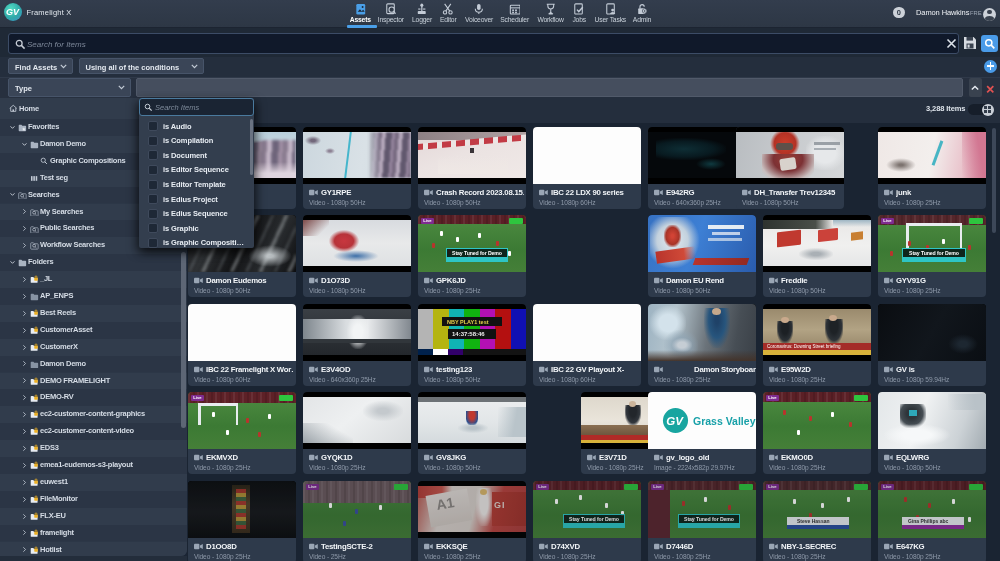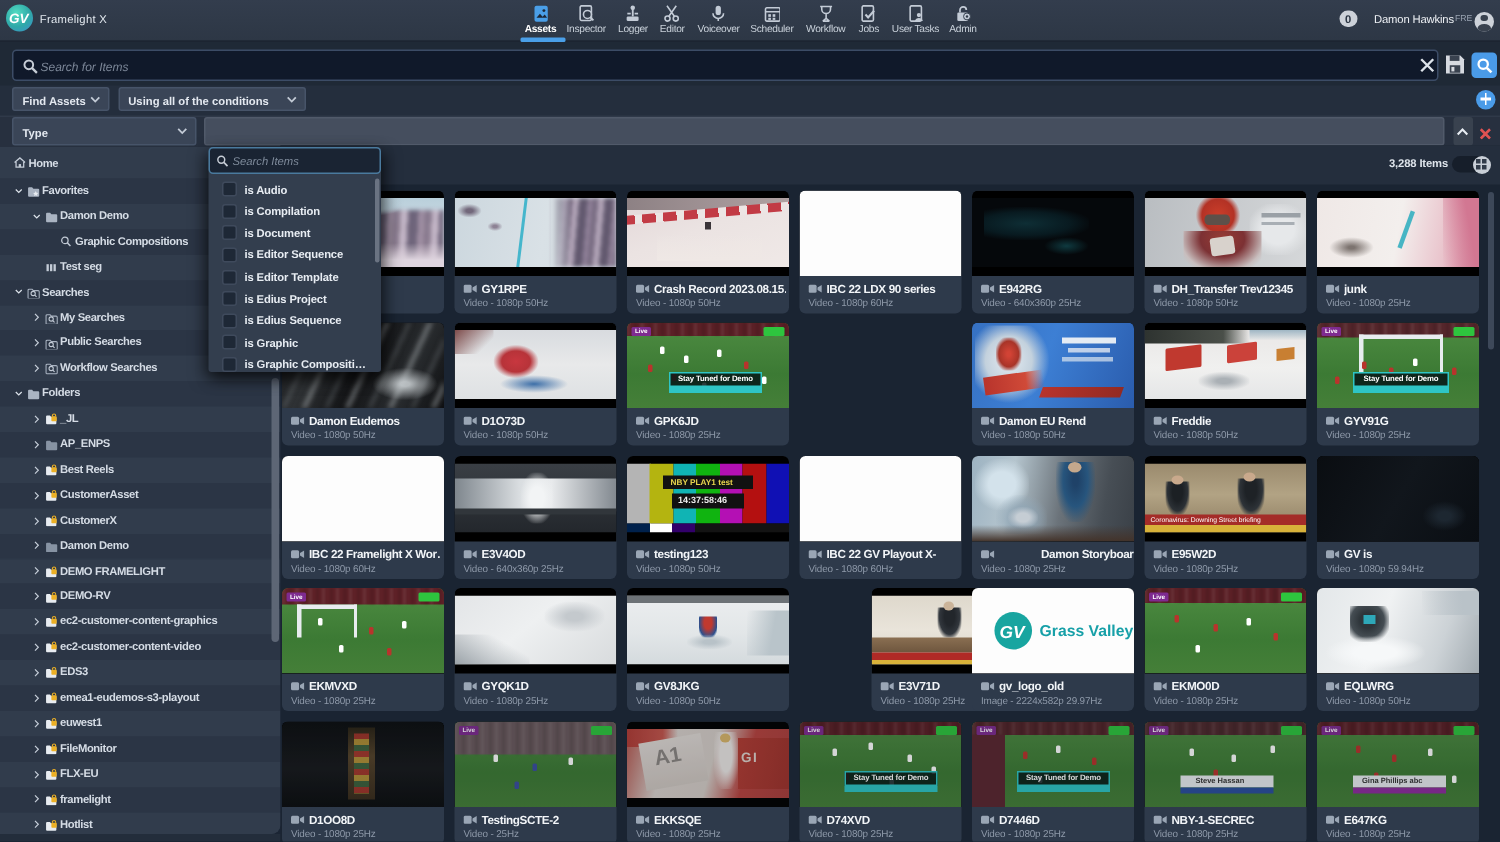--- a/index.html
+++ b/index.html
@@ -588,21 +588,21 @@
         </div>
       </div>
       <div class="cap"></div>
       <svg class="camic" width="9" height="7" viewBox="0 0 9 7">
         <rect x="0" y="0.8" width="5.4" height="5.4" rx="1" fill="#9aa6b5"></rect>
         <path d="M6 2.6 L8.8 1 v5 L6 4.4z" fill="#9aa6b5"></path>
       </svg>
       <div class="t1 abs" style="left:18px;top:61px;font-size:7.8px;letter-spacing:-0.25px;font-weight:bold;color:#f2f5f8;white-space:nowrap;overflow:hidden;width:88px;">E942RG</div>
       <div class="t2 abs" style="left:6px;top:72px;font-size:6.6px;letter-spacing:-0.1px;color:#8e99a9;white-space:nowrap;">Video - 640x360p 25Hz</div>
     </div>
-    <div class="card" style="left:763px;top:127px;">
+    <div class="card" style="left:736px;top:127px;">
       <div class="th">
         <div class="abs" style="left:0;top:5px;width:108px;height:46px;background:#000;overflow:hidden;">
           <div class="abs" style="left:0;top:0;width:108px;height:46px;background:linear-gradient(100deg,#b9bdc1,#c8cbce 50%,#d5d7d9);"></div>
           <div class="abs" style="left:70px;top:4px;width:38px;height:34px;background:radial-gradient(ellipse,#e6e8ea 40%,transparent 78%);"></div>
           <div class="abs" style="left:78px;top:10px;width:26px;height:3px;background:#9aa0a6;"></div>
           <div class="abs" style="left:78px;top:16px;width:22px;height:2px;background:#a8aeb4;"></div>
           <div class="abs" style="left:34px;top:0px;width:30px;height:24px;background:radial-gradient(circle at 50% 48%,#cb3e2a 0%,#b33225 55%,transparent 76%);"></div>
           <div class="abs" style="left:40px;top:11px;width:17px;height:7px;background:#5d5049;border-radius:3px;"></div>
           <div class="abs" style="left:26px;top:22px;width:52px;height:26px;background:radial-gradient(ellipse at 50% 20%,#973c35 0%,#7c3134 40%,#c8bebe 75%,transparent 85%);"></div>
           <div class="abs" style="left:44px;top:26px;width:16px;height:12px;background:#d8d2cc;border-radius:2px;transform:rotate(-8deg);"></div>

